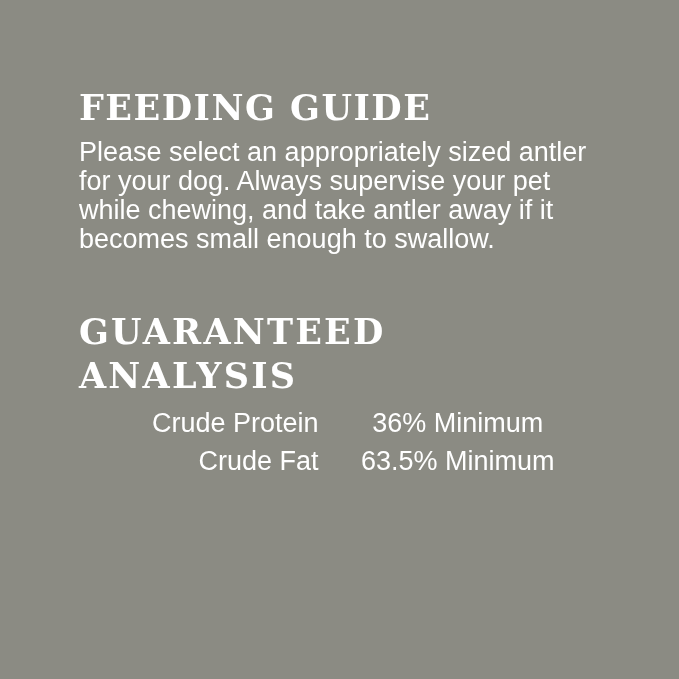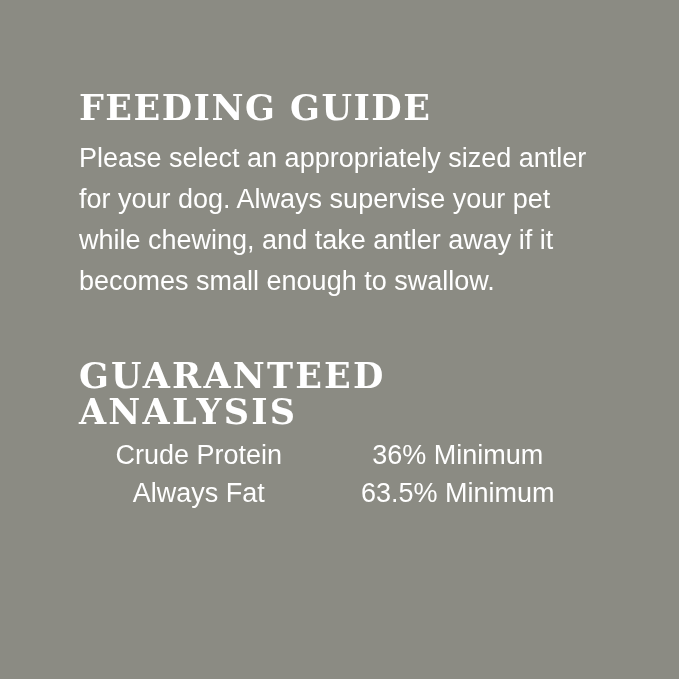--- a/index.html
+++ b/index.html
@@ -28,47 +28,47 @@
     color: #ffffff;
     margin: 0;
   }
   .feeding-heading {
     font-size: 35px;
     line-height: 44px;
     margin-bottom: 8px;
   }
   .feeding-body {
     font-size: 27px;
-    line-height: 41px;
+    line-height: 29px;
     color: #ffffff;
     font-weight: 300;
     max-width: 520px;
     margin: 0;
   }
   .analysis-heading {
     font-size: 35px;
-    line-height: 36px;
+    line-height: 44px;
     margin-top: 56px;
     margin-bottom: 6px;
     letter-spacing: 2.2px;
   }
   .analysis-table {
     width: 518px;
     border-collapse: collapse;
   }
   .analysis-table td {
     font-size: 27px;
     line-height: 38px;
     font-weight: 300;
     color: #ffffff;
     padding: 0;
     vertical-align: top;
   }
   .analysis-table td.nutrient {
-    text-align: center;
+    text-align: right;
   }
   .analysis-table td.amount {
     text-align: center;
     white-space: nowrap;
   }
 </style>
 </head>
 <body>
 
 <div class="panel">
@@ -79,19 +79,19 @@
 
   <h1 class="section-heading analysis-heading">GUARANTEED ANALYSIS</h1>
 
   <table class="analysis-table">
     <tbody>
       <tr>
         <td class="nutrient">Crude Protein</td>
         <td class="amount">36% Minimum</td>
       </tr>
       <tr>
-        <td class="nutrient">Always Fat</td>
+        <td class="nutrient">Crude Fat</td>
         <td class="amount">63.5% Minimum</td>
       </tr>
     </tbody>
   </table>
 
 </div>
 
 </body></html>

